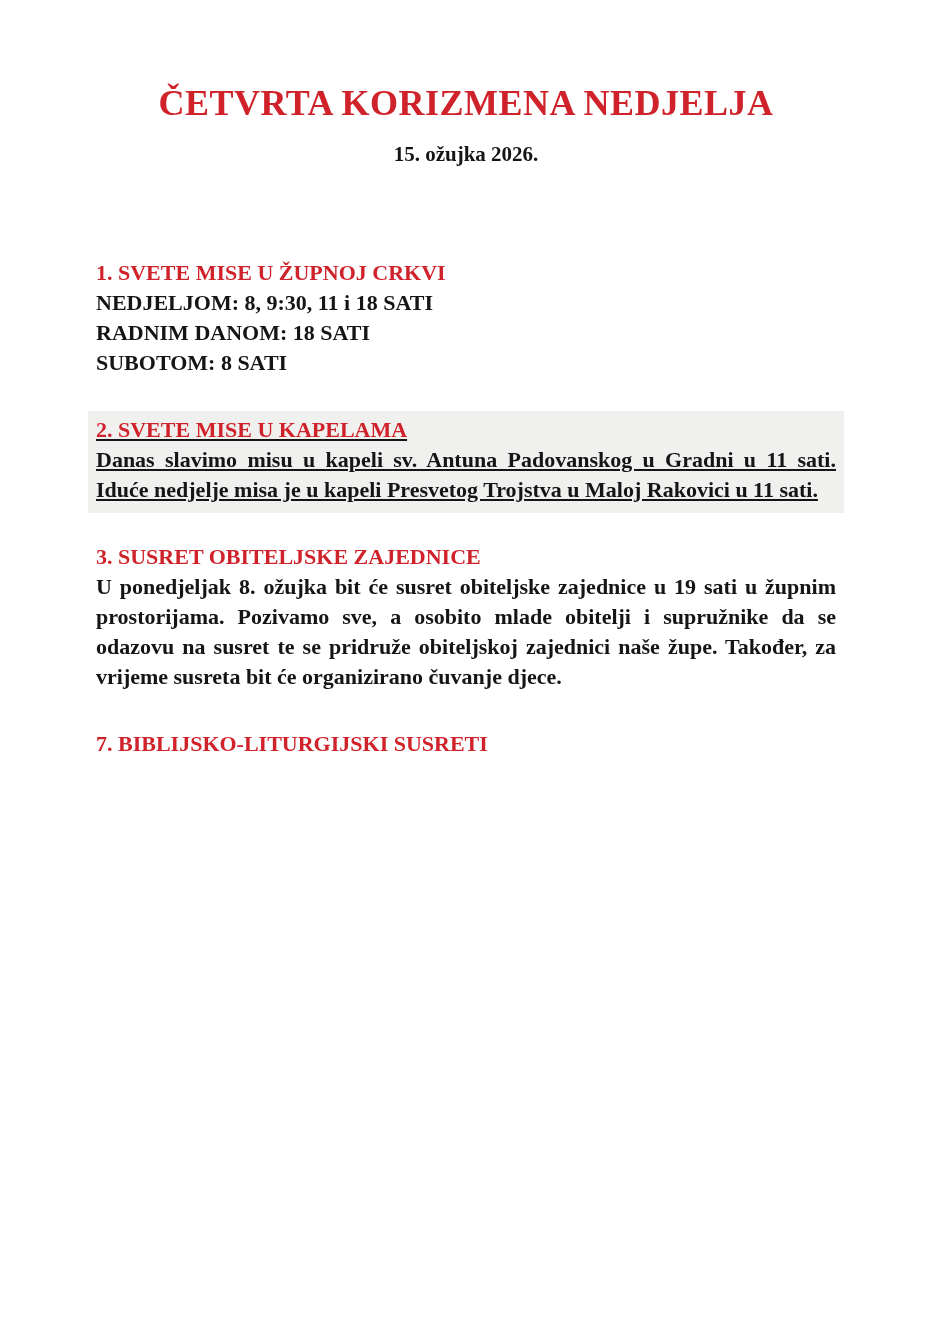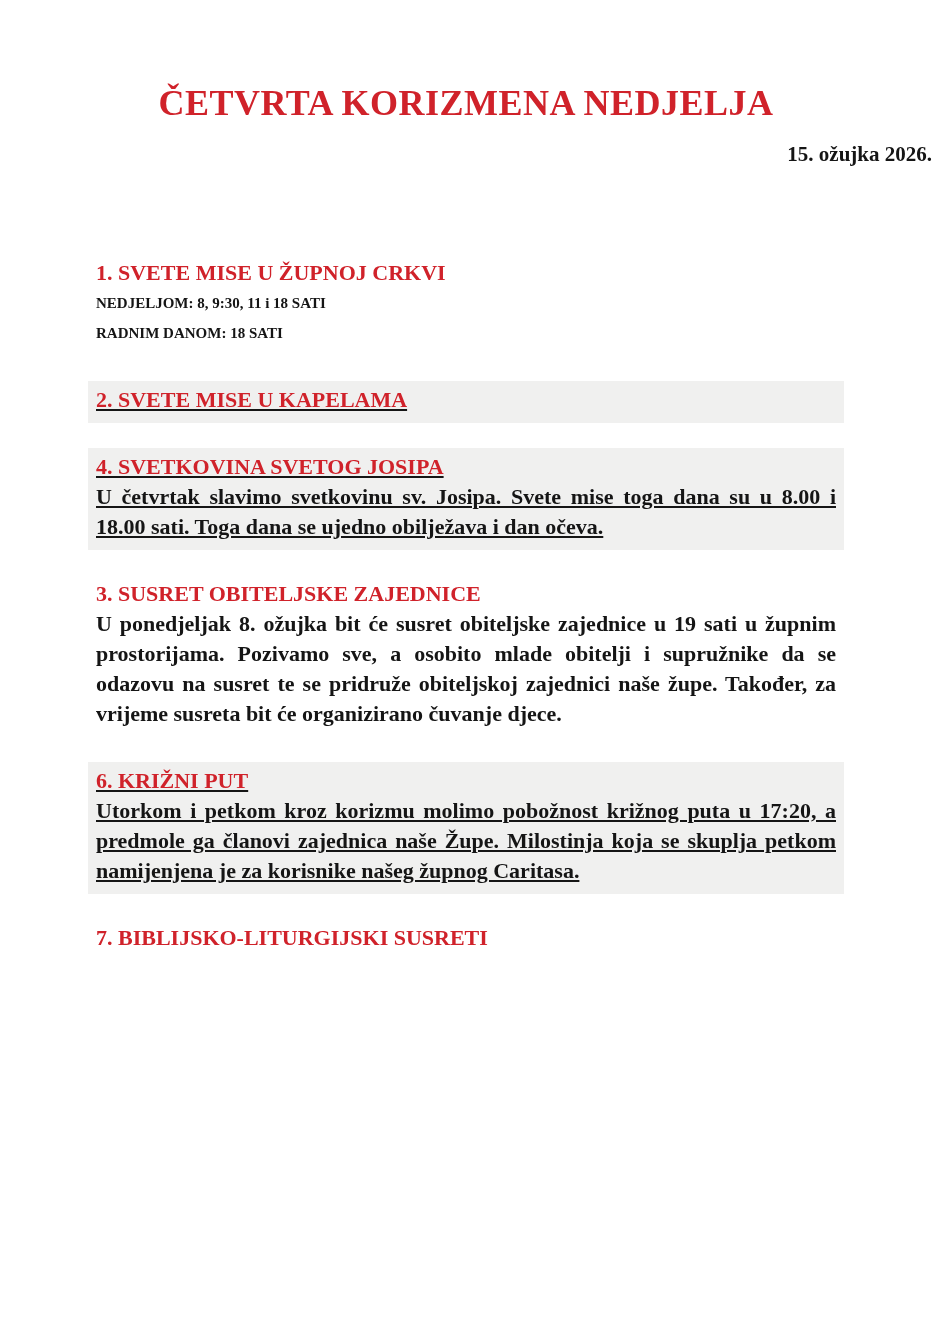--- a/index.html
+++ b/index.html
@@ -21,21 +21,21 @@
   .doc-title {
     margin-top: 82px;
     text-align: center;
     color: var(--red, #d0222a);
     font-size: 36px;
     letter-spacing: 0.5px;
     line-height: 42px;
   }
   .doc-date {
     margin-top: 18px;
-    text-align: right;
+    text-align: center;
     color: var(--ink, #151515);
     font-size: 21px;
     line-height: 24px;
   }
   .sections {
     margin: 88px 0 0 88px;
     width: 756px;
   }
   .section {
     box-sizing: border-box;
@@ -56,58 +56,52 @@
     white-space: nowrap;
   }
   .section-body {
     color: var(--ink, #151515);
     font-size: 22px;
     line-height: 30px;
     text-align: justify;
   }
   .schedule-line {
     color: var(--ink, #151515);
-    font-size: 15px;
+    font-size: 22px;
     line-height: 30px;
   }
 </style>
 </head>
 <body>
 
 <div class="page">
 
   <div class="doc-title">ČETVRTA KORIZMENA NEDJELJA</div>
   <div class="doc-date">15. ožujka 2026.</div>
 
   <div class="sections">
 
     <div class="section">
       <div class="section-heading">1. SVETE MISE U ŽUPNOJ CRKVI</div>
       <div class="schedule-line">NEDJELJOM: 8, 9:30, 11 i 18 SATI</div>
       <div class="schedule-line">RADNIM DANOM: 18 SATI</div>
+      <div class="schedule-line">SUBOTOM: 8 SATI</div>
     </div>
 
     <div class="section shaded">
       <div class="section-heading">2. SVETE MISE U KAPELAMA</div>
+      <div class="section-body">Danas slavimo misu u kapeli  sv. Antuna Padovanskog u Gradni u 11 sati. Iduće nedjelje misa je u kapeli Presvetog Trojstva u Maloj Rakovici u 11 sati.</div>
     </div>
 
 
-    <div class="section shaded">
-      <div class="section-heading">4. SVETKOVINA SVETOG JOSIPA</div>
-      <div class="section-body">U četvrtak slavimo svetkovinu sv. Josipa. Svete mise toga dana su u 8.00 i 18.00 sati. Toga dana se ujedno obilježava i dan očeva.</div>
-    </div>
 
     <div class="section">
       <div class="section-heading">3. SUSRET OBITELJSKE ZAJEDNICE</div>
       <div class="section-body">U ponedjeljak 8. ožujka bit će susret obiteljske zajednice u 19 sati u župnim prostorijama. Pozivamo sve, a osobito mlade obitelji i supružnike da se odazovu na susret te se pridruže obiteljskoj zajednici naše župe. Također, za vrijeme susreta bit će organizirano čuvanje djece.</div>
     </div>
 
-    <div class="section shaded">
-      <div class="section-heading">6. KRIŽNI PUT</div>
-      <div class="section-body">Utorkom i petkom kroz korizmu molimo pobožnost križnog puta u 17:20, a predmole ga članovi zajednica naše Župe. Milostinja koja se skuplja petkom namijenjena je za korisnike našeg župnog Caritasa.</div>
-    </div>
 
     <div class="section">
       <div class="section-heading">7. BIBLIJSKO-LITURGIJSKI SUSRETI</div>
     </div>
 
   </div>
 </div>
 
 </body></html>

